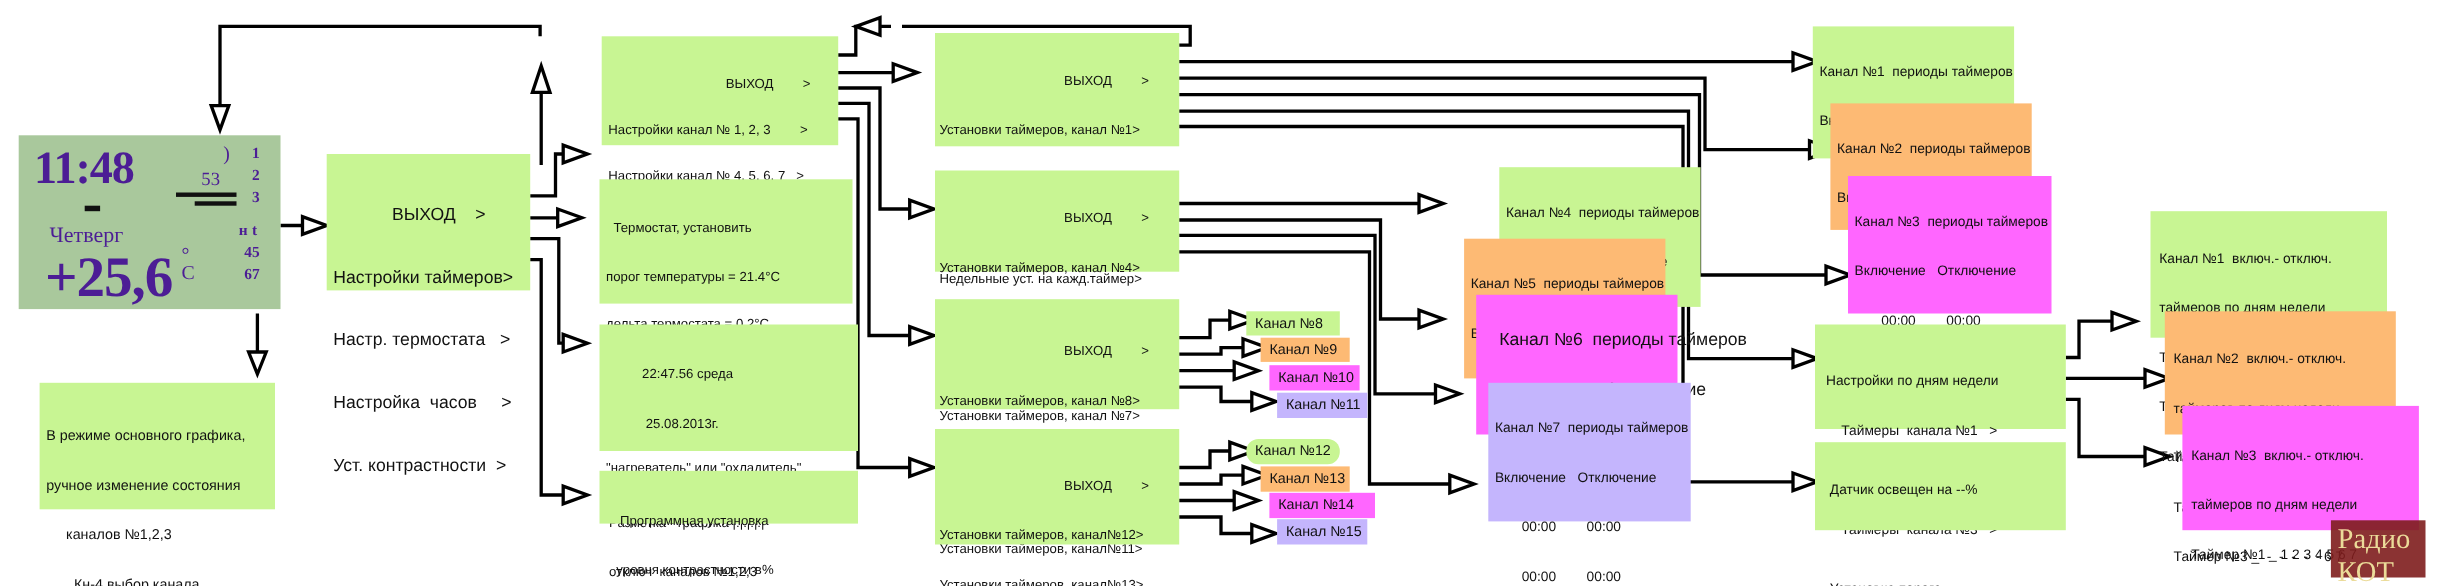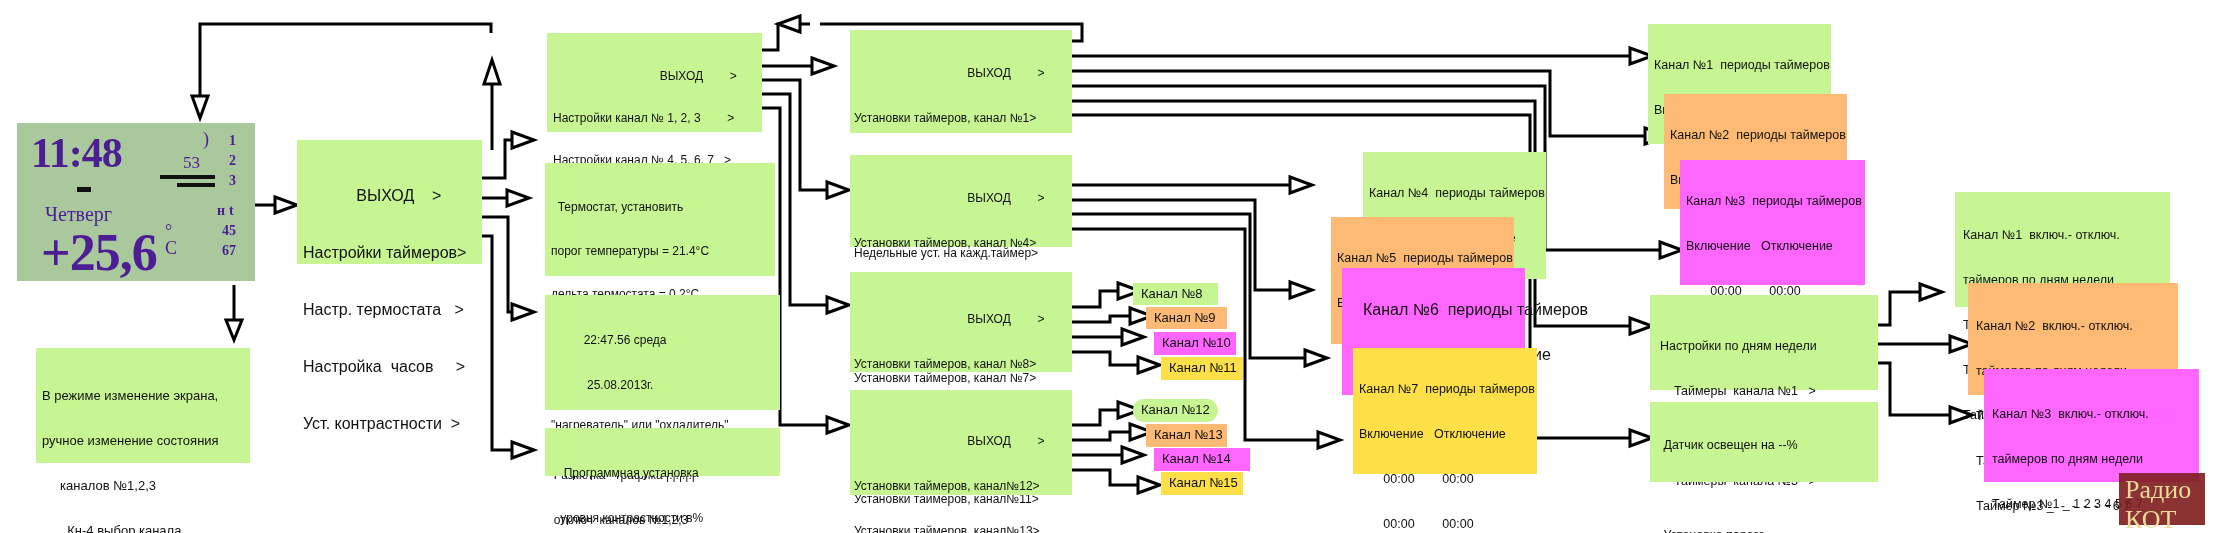--- a/index.html
+++ b/index.html
@@ -3,21 +3,21 @@
 <meta charset="utf-8">
 <style>
   html, body { margin:0; padding:0; background:#ffffff; }
   body { width:2216px; height:533px; position:relative; overflow:hidden;
          font-family:"Liberation Sans", sans-serif; color:#111; }
   #wires { position:absolute; left:0; top:0; width:2216px; height:533px; z-index:1; }
   .box { position:absolute; z-index:2; box-sizing:border-box; font-size:13px; line-height:15px; white-space:pre; }
   .g { background:#c8f593; }
   .c { background:#fdba74; }
   .m { background:#ff66ff; }
-  .t { background:#fde047; }
+  .t { background:#c4b5fd; }
   .line { display:block; }
   .lcd { position:absolute; left:17px; top:123px; width:238px; height:158px; background:#a9c89c; z-index:2;
          font-family:Liberation Serif, serif; color:#4c1d95; }
   .lcd .time { position:absolute; left:14px; top:6px; font-size:42px; font-weight:bold; letter-spacing:-1px; }
   .lcd .sec { position:absolute; left:166px; top:30px; font-size:17px; }
   .lcd .moon { position:absolute; left:186px; top:6px; font-size:18px; }
   .lcd .day { position:absolute; left:28px; top:80px; font-size:20px; }
   .lcd .temp { position:absolute; left:24px; top:100px; font-size:52px; font-weight:bold; letter-spacing:-1px; }
   .lcd .deg { position:absolute; left:148px; top:100px; font-size:18px; line-height:17px; white-space:pre; }
   .lcd .ind { position:absolute; font-size:14px; font-weight:bold; }
@@ -126,21 +126,21 @@
   <span class="ind" style="left:212px;top:10px">1</span>
   <span class="ind" style="left:212px;top:30px">2</span>
   <span class="ind" style="left:212px;top:50px">3</span>
   <span class="ind" style="left:200px;top:80px">н</span>
   <span class="ind" style="left:212px;top:80px">t</span>
   <span class="ind" style="left:205px;top:100px">45</span>
   <span class="ind" style="left:205px;top:120px">67</span>
 </div>
 
 <div class="box g" style="left:36px;top:348px;width:214px;height:115px;padding:10px 6px;">
-  <span class="line">В режиме изменение экрана,</span>
+  <span class="line">В режиме основного графика,</span>
   <span class="line">ручное изменение состояния</span>
   <span class="line">     каналов №1,2,3</span>
   <span class="line">       Кн-4 выбор канала,</span>
   
 </div>
 
 <div class="box g main-menu" style="left:297px;top:140px;width:185px;height:124px;padding:8px 6px;">
   <span class="line">            ВЫХОД    &gt;</span>
   <span class="line">Настройки таймеров&gt;</span>
   <span class="line">Настр. термостата   &gt;</span>

